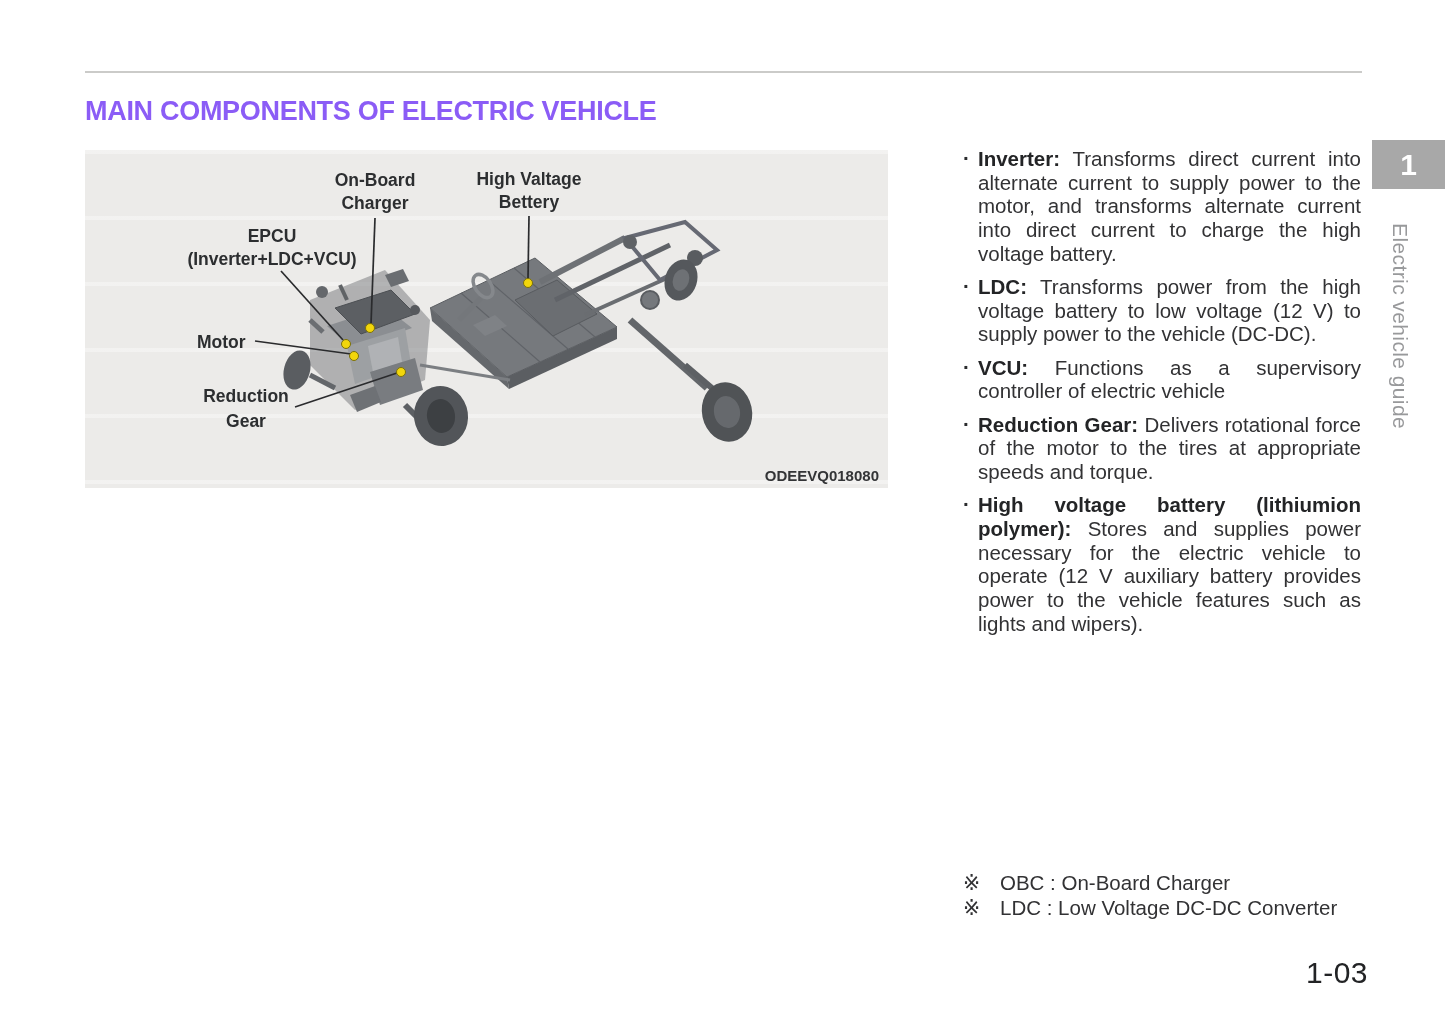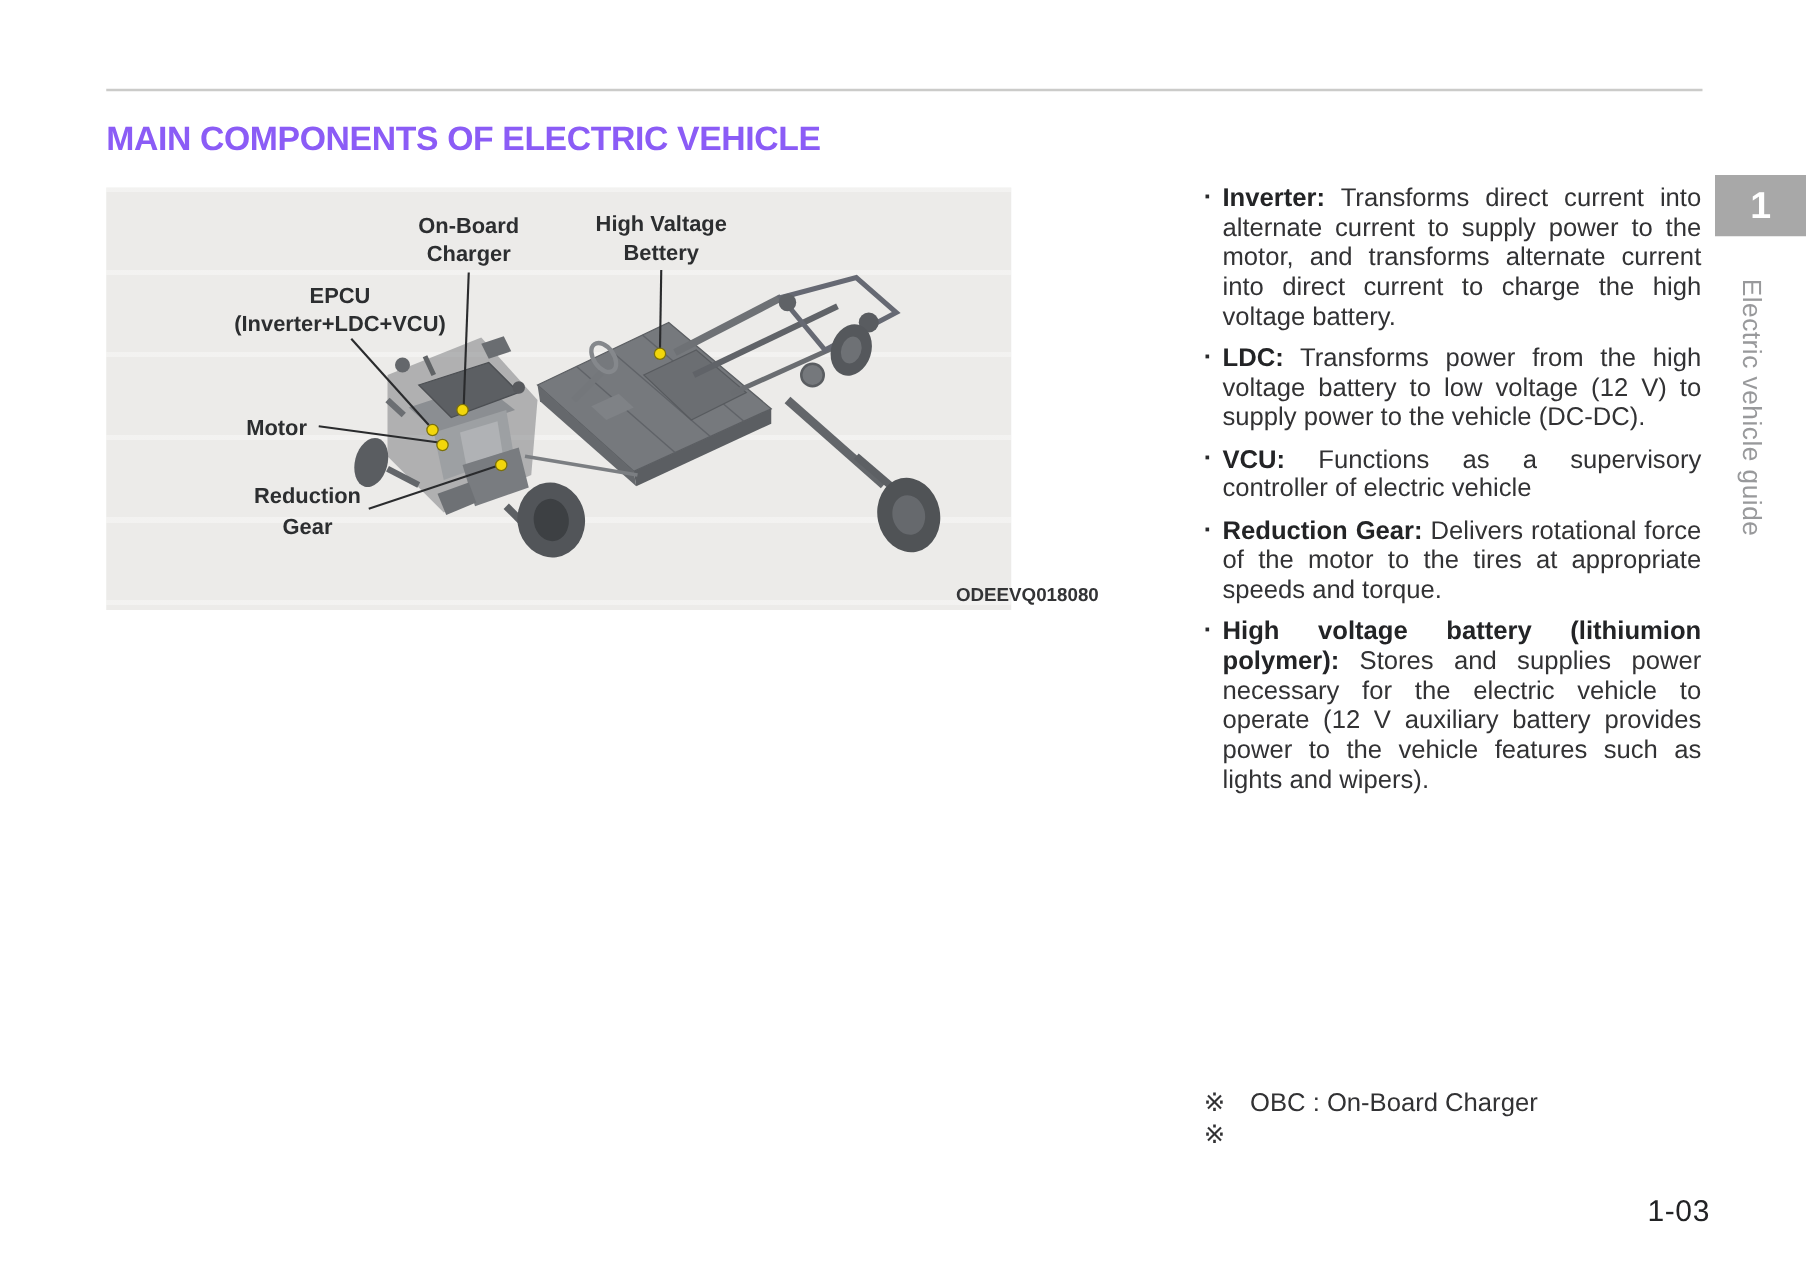--- a/index.html
+++ b/index.html
@@ -7,21 +7,21 @@
     width:1445px;height:1019px;position:relative;background:#ffffff;
     font-family:"Liberation Sans","DejaVu Sans",sans-serif;
     overflow:hidden;
   }
   .top-rule{position:absolute;left:85px;top:71px;width:1277px;height:2px;background:#cbcbc9;}
   .page-title{
     position:absolute;left:85px;top:96px;margin:0;
     font-size:27px;font-weight:700;letter-spacing:-0.3px;color:#8b5cf6;white-space:nowrap;
   }
   .figure{
-    position:absolute;left:85px;top:150px;width:724px;height:338px;
+    position:absolute;left:85px;top:150px;width:803px;height:338px;
     background:#ecebe9;
     background-image:repeating-linear-gradient(180deg, rgba(255,255,255,0.35) 0 4px, rgba(255,255,255,0) 4px 66px);
   }
   .figure svg{display:block;}
   svg text{font-family:"Liberation Sans","DejaVu Sans",sans-serif;}
   .dlabel{font-size:17.5px;font-weight:600;fill:#2c2e30;}
   .dcode{font-size:15px;font-weight:600;fill:#333436;}
   .leader{stroke:#2a2b2d;stroke-width:1.7;fill:none;}
   .dot{fill:#f2d60b;stroke:#7c710a;stroke-width:1;}
 
@@ -44,21 +44,21 @@
   .bullets .term{font-weight:700;color:#232426;}
 
   .footnotes{
     position:absolute;left:963px;top:871px;width:402px;
     font-size:20.5px;line-height:24.5px;color:#323234;
   }
   .footnote-row{display:flex;}
   .footnote-row .marker{width:37px;flex:0 0 37px;}
   .page-number{
     position:absolute;left:1168px;top:956px;width:200px;text-align:right;
-    font-size:24px;color:#222325;letter-spacing:0.5px;
+    font-size:30px;color:#222325;letter-spacing:0.5px;
   }
 </style>
 </head>
 <body>
 
 <div class="top-rule"></div>
 
 <h1 class="page-title">MAIN COMPONENTS OF ELECTRIC VEHICLE</h1>
 
 <div class="figure">
@@ -169,16 +169,17 @@
   <li><span class="term">High voltage battery (lithiumion polymer):</span> <span>Stores and supplies power necessary for the electric vehicle to operate (12 V auxiliary battery provides power to the vehicle features such as lights and wipers).</span></li>
 </ul>
 
 <div class="footnotes">
   <div class="footnote-row">
     <span class="marker">※</span>
     <span>OBC : On-Board Charger</span>
   </div>
   <div class="footnote-row">
     <span class="marker">※</span>
+    <span>LDC : Low Voltage DC-DC Converter</span>
   </div>
 </div>
 
 <div class="page-number">1-03</div>
 
 </body></html>

